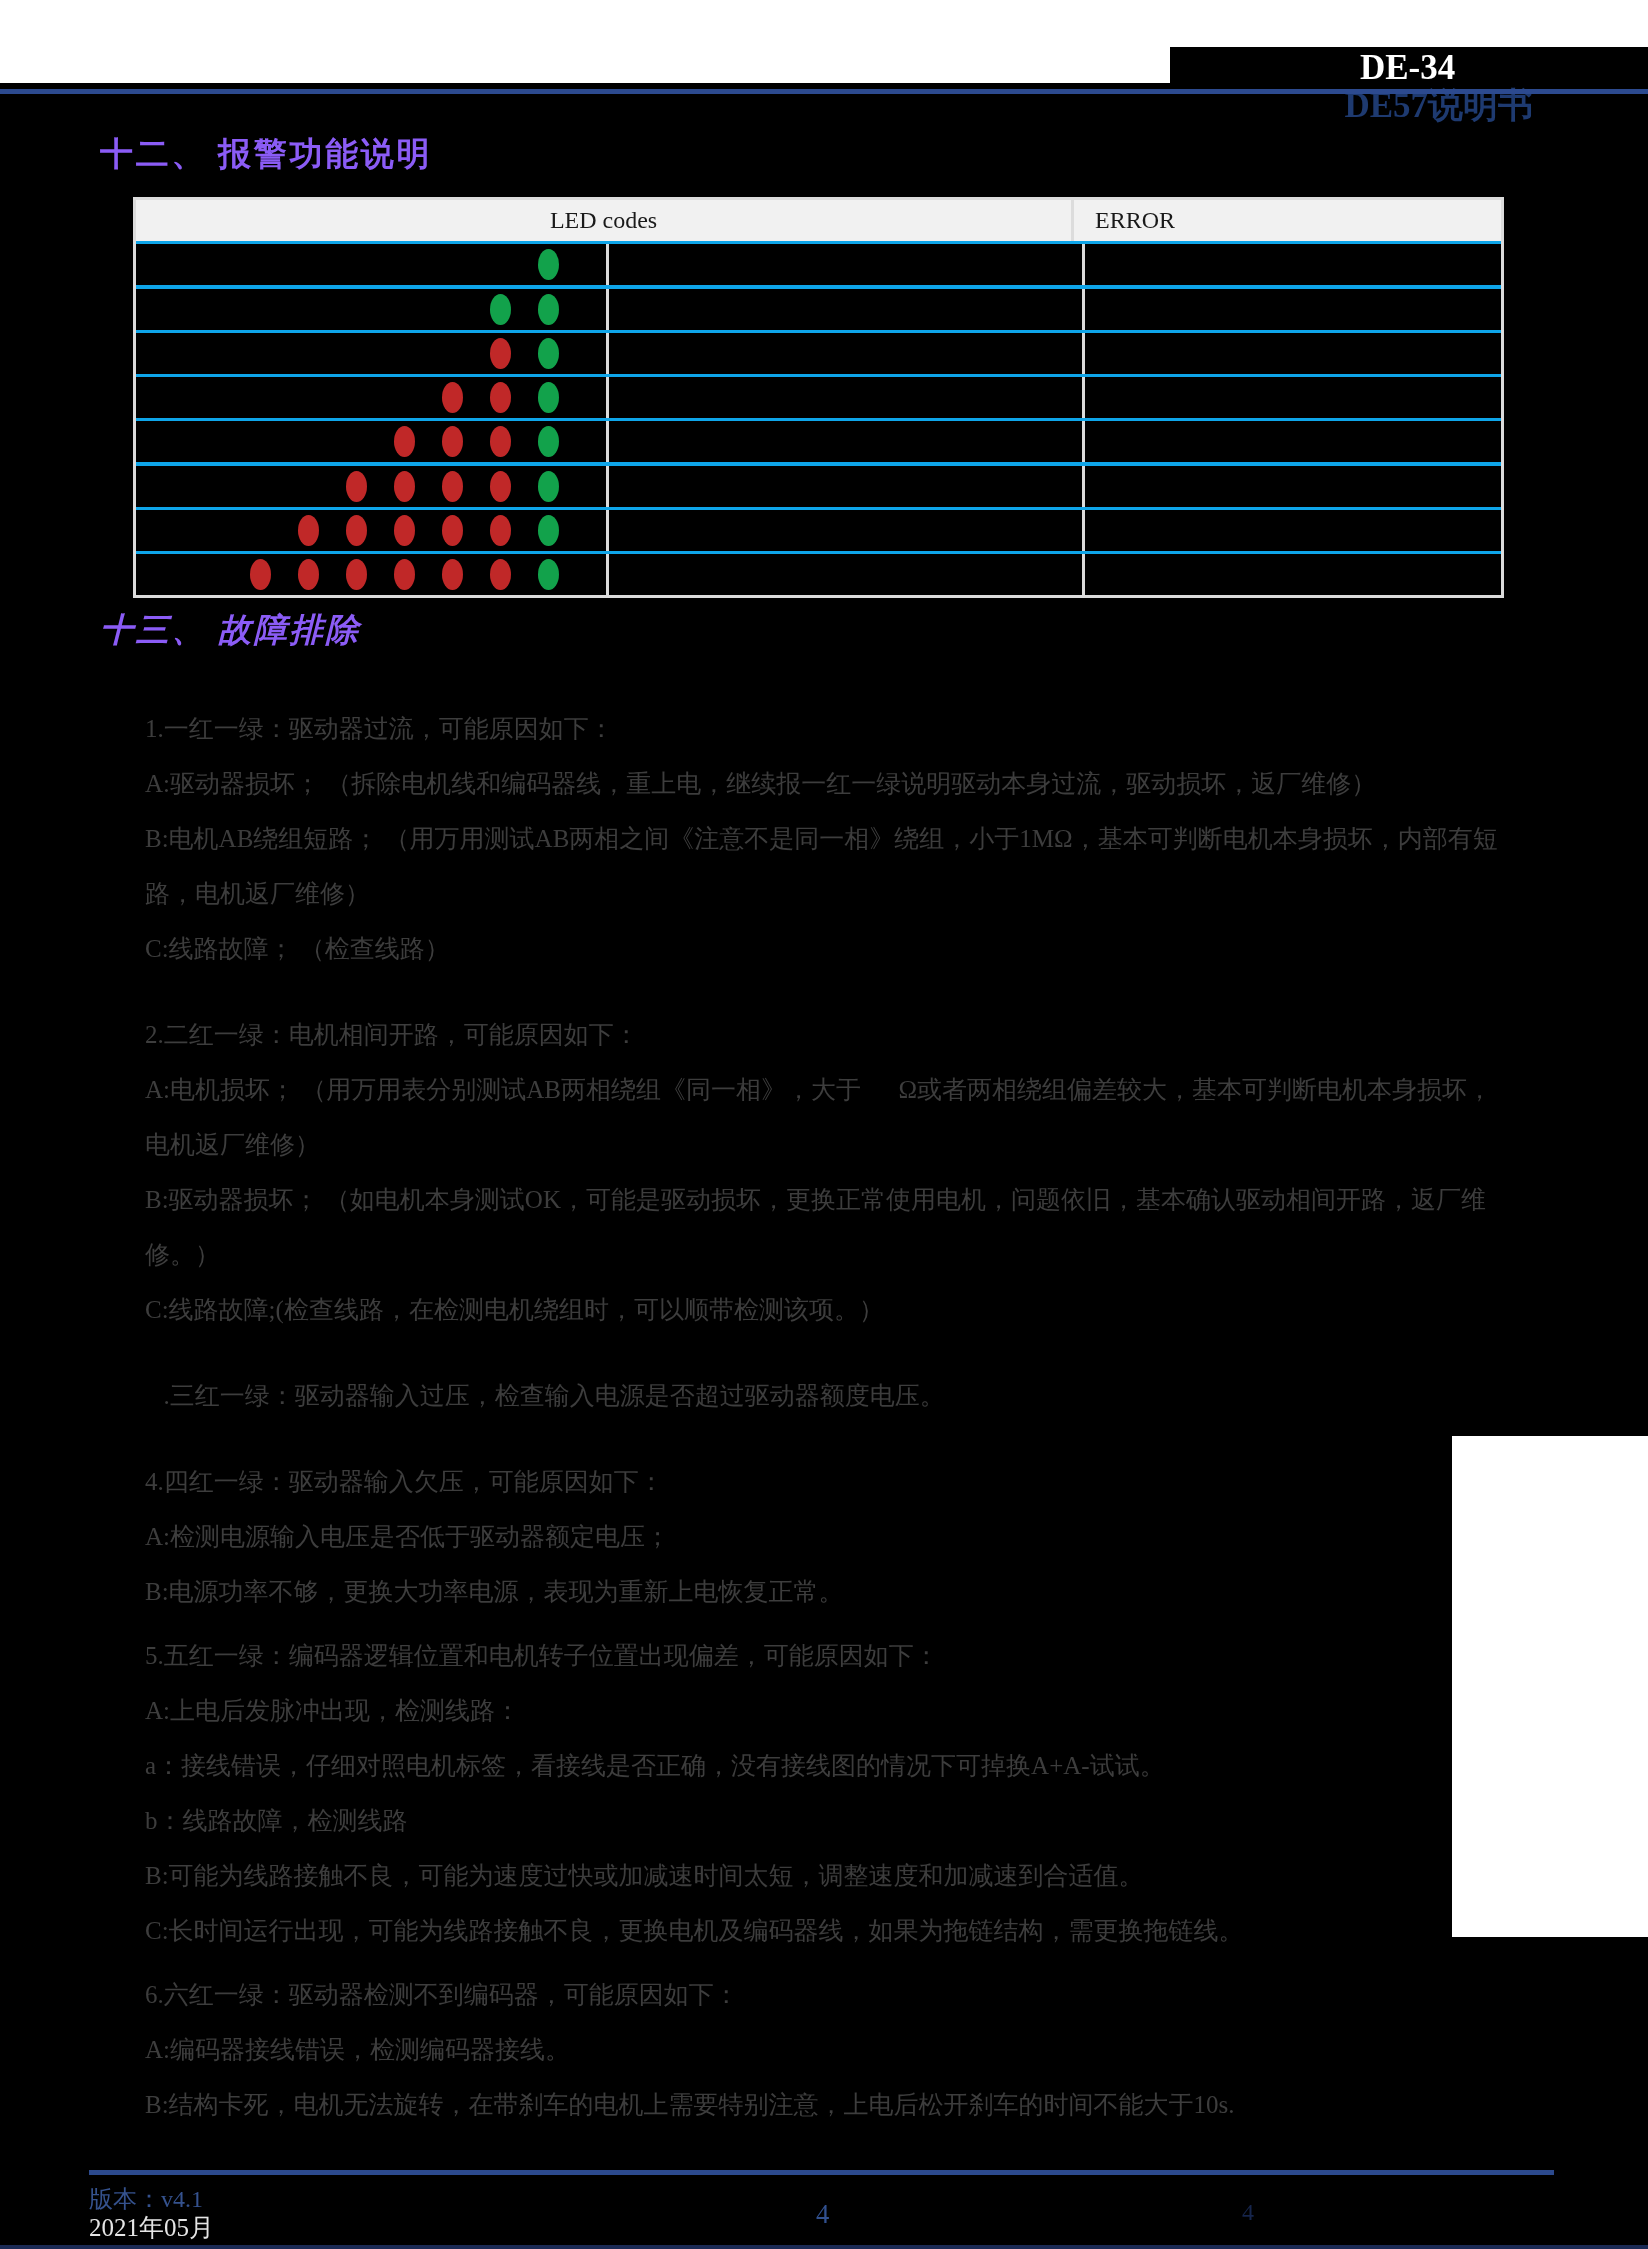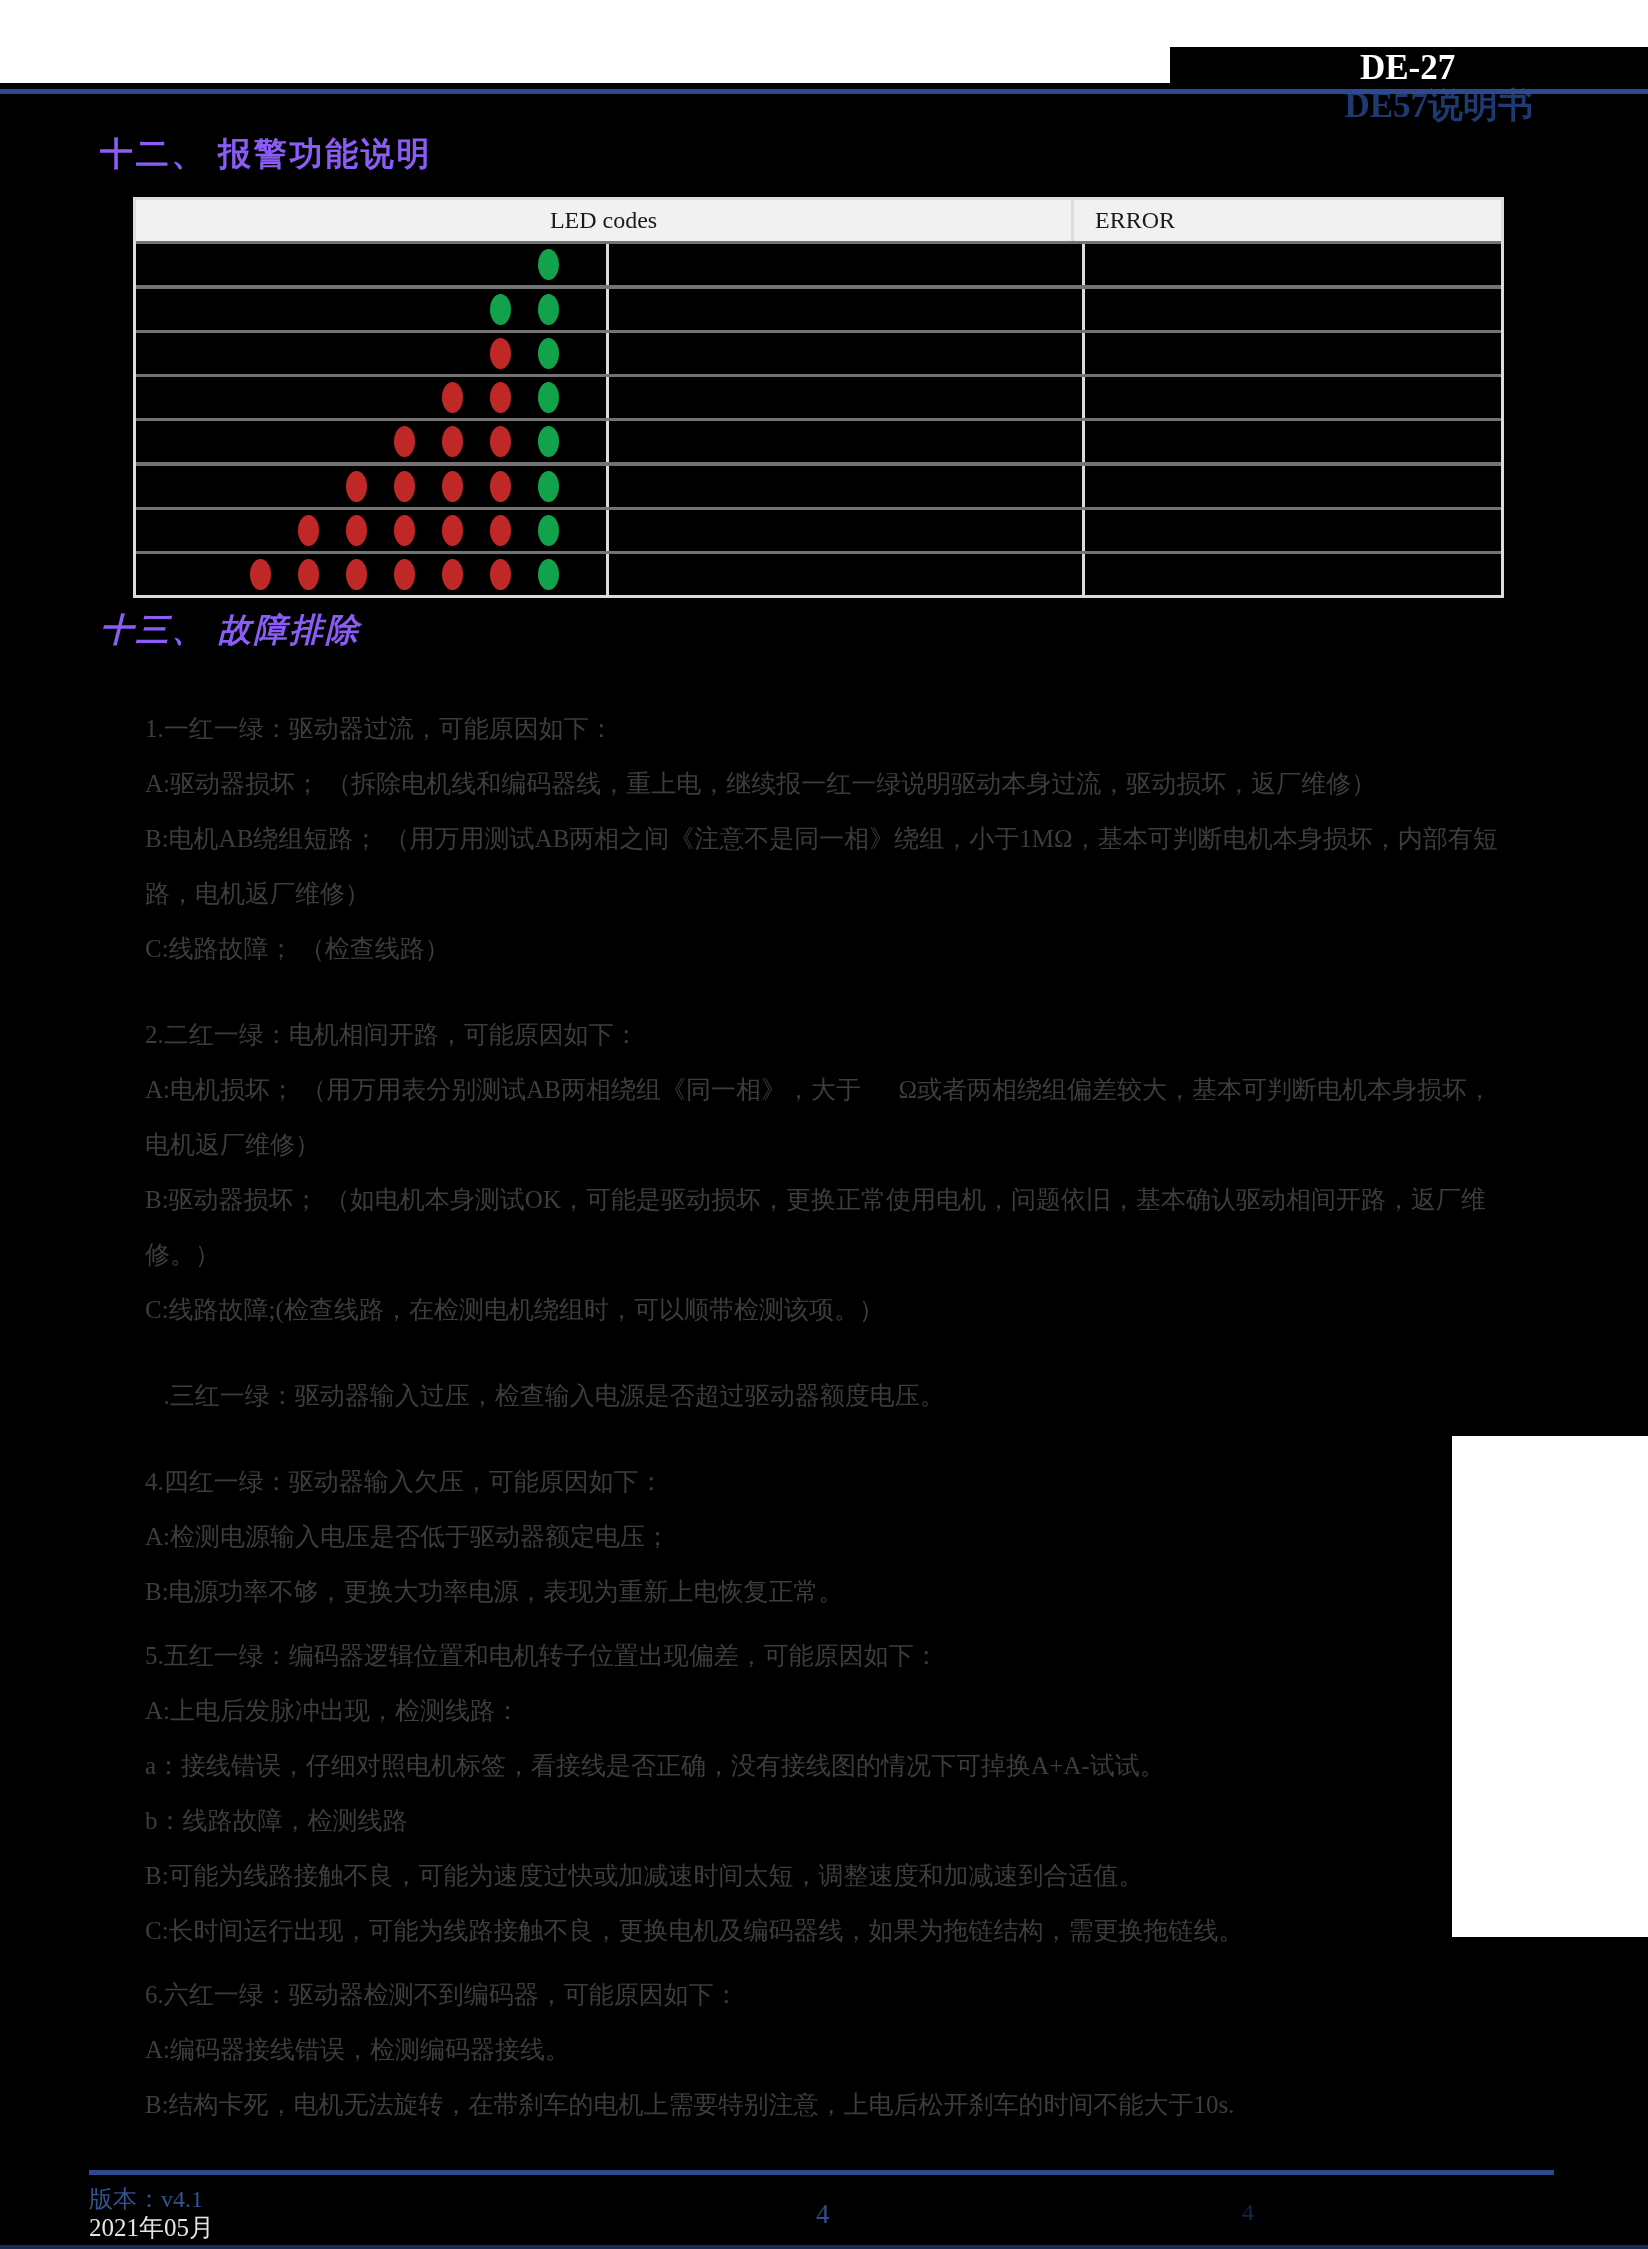--- a/index.html
+++ b/index.html
@@ -14,21 +14,21 @@
   .header-title .overlay{position:absolute;left:68px;top:1.3px;color:#ffffff;font-weight:bold;white-space:pre;}
   .blue-rule-top{position:absolute;left:0;top:89px;width:1649px;height:5.3px;background:#2c4a8f;}
 
   
   .sec-heading{position:absolute;left:100px;font-size:33px;font-weight:bold;color:#8b5cf6;
                letter-spacing:2.7px;white-space:pre;}
   .h12{top:132px;}
   .h13{top:608px;font-style:italic;}
 
   
-  .tbl{position:absolute;left:133px;top:197px;width:1371px;background:#737373;
+  .tbl{position:absolute;left:133px;top:197px;width:1371px;background:#0ea5e9;
        border:3.3px solid #dcdcdc;box-sizing:border-box;}
   .trow{display:flex;height:41px;background:#000;margin-top:3.3px;}
   .thead-row{display:flex;height:41px;background:#f1f1f1;}
   .th-led{width:949px;display:flex;align-items:center;justify-content:center;
           font-size:24px;color:#1a1a1a;border-right:3.3px solid #dcdcdc;box-sizing:content-box;}
   .th-err{width:412px;display:flex;align-items:center;padding-left:21px;font-size:24px;color:#1a1a1a;}
   .cell-dots{width:473px;border-right:3.3px solid #dcdcdc;display:flex;align-items:center;
              justify-content:flex-end;padding-right:47px;box-sizing:border-box;gap:27px;background:#000;}
   .cell-mid{width:473px;border-right:3.3px solid #dcdcdc;background:#000;}
   .cell-err{width:412px;background:#000;}
@@ -62,21 +62,21 @@
 </head>
 <body>
 
 <div class="page">
 
   <div class="top-white-band"></div>
 
   <div class="header-black-box">
     <div class="header-title">
       <span>DE57说明书</span>
-      <span class="overlay">DE-27</span>
+      <span class="overlay">DE-34</span>
     </div>
   </div>
 
   <div class="blue-rule-top"></div>
 
   <div class="sec-heading h12">十二、 报警功能说明</div>
 
   <div class="tbl">
     <div class="thead-row">
       <div class="th-led">LED codes</div>

